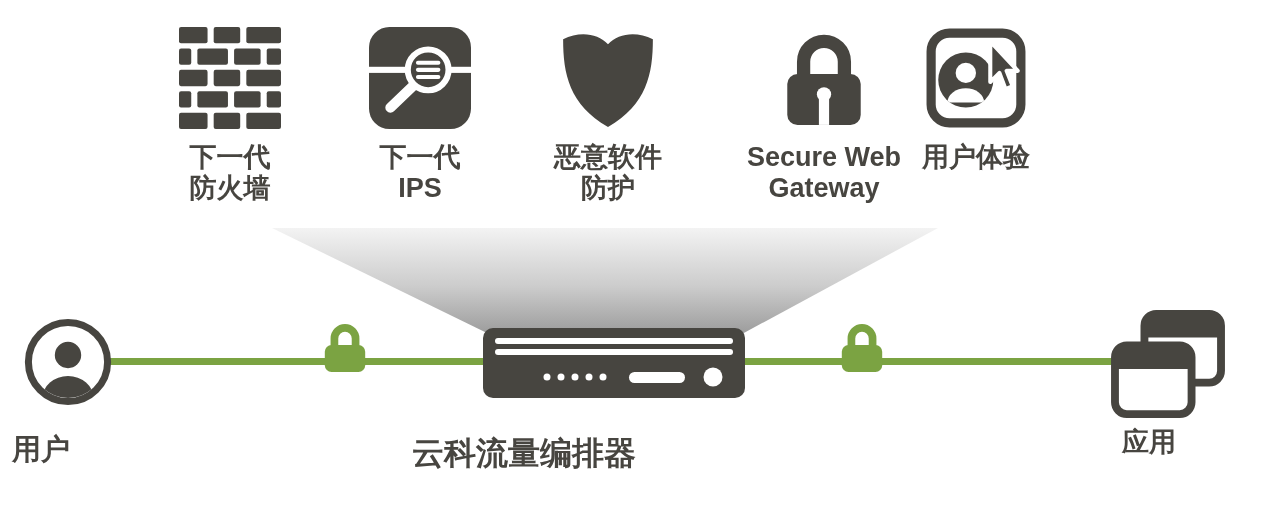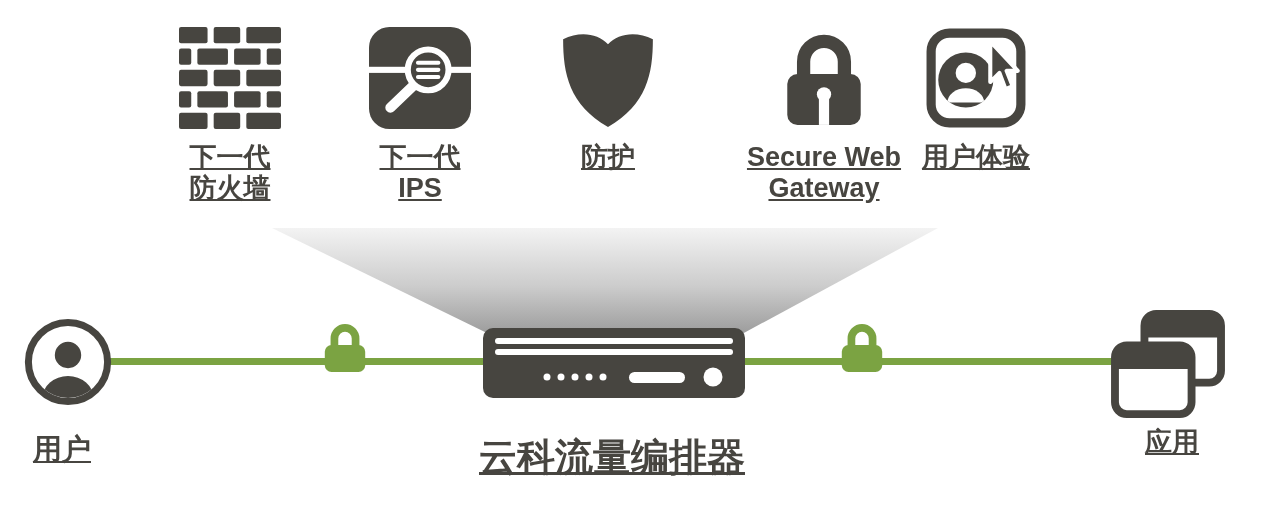--- a/index.html
+++ b/index.html
@@ -8,24 +8,24 @@
   .canvas { position:relative; width:1269px; height:510px; background:#fff; overflow:hidden; }
 
   .funnel-layer { position:absolute; left:0; top:0; z-index:0; }
 
   .flow-line { position:absolute; left:62px; top:358px; width:1126px; height:7px;
                background:var(--green); z-index:1; }
 
   .service { position:absolute; width:220px; top:22px; text-align:center; z-index:2; }
   .svc-icon { width:102px; height:112px; display:block; margin:0 auto; }
   .svc-label { margin-top:8px; font-size:27px; line-height:31px; font-weight:bold; color:var(--dark); }
-  .svc-label span { display:block;text-decoration:underline; }
+  .svc-label span { display:block; }
 
   .abs { position:absolute; }
-  .node-label { position:absolute; font-weight:bold; color:var(--dark); text-align:center; z-index:4;text-decoration:underline; }
+  .node-label { position:absolute; font-weight:bold; color:var(--dark); z-index:4; }
 
   
   .fdark { fill:var(--dark); }  .fwhite { fill:#ffffff; }  .fgreen { fill:var(--green); }
   .sdark { stroke:var(--dark); } .swhite { stroke:#ffffff; } .sgreen { stroke:var(--green); }
   .nofill { fill:none; }
 </style>
 </head>
 <body>
 
 <div class="canvas">
@@ -87,20 +87,21 @@
       <span>下一代</span>
         <span>IPS</span>
     </div>
   </div>
 
   <div class="service" style="left:498px">
     <svg class="svc-icon" viewBox="0 0 100 100">
       <path class="fdark" d="M6 12 C 22 4 40 6 50 17 C 60 6 78 4 94 12 C 94 46 88 76 50 98 C 12 76 6 46 6 12 Z"></path>
     </svg>
     <div class="svc-label">
+      <span>恶意软件</span>
         <span>防护</span>
     </div>
   </div>
 
   <div class="service" style="left:714px">
     <svg class="svc-icon" viewBox="0 0 100 100">
       <path class="nofill sdark" stroke-width="13" d="M30 50 V34 a20 20 0 0 1 40 0 V50"></path>
       <rect x="14" y="46" width="72" height="50" rx="10" class="fdark"></rect>
       <circle cx="50" cy="66" r="7" class="fwhite"></circle>
       <rect x="45" y="70" width="10" height="26" class="fwhite"></rect>
@@ -157,21 +158,21 @@
     <g class="fwhite">
       <circle cx="64" cy="53" r="3.5"></circle>
         <circle cx="78" cy="53" r="3.5"></circle>
         <circle cx="92" cy="53" r="3.5"></circle>
       <circle cx="106" cy="53" r="3.5"></circle>
         <circle cx="120" cy="53" r="3.5"></circle>
       <rect x="146" y="48" width="56" height="11" rx="5.5"></rect>
       <circle cx="230" cy="53" r="9.5"></circle>
     </g>
   </svg>
-  <div class="node-label" style="left:412px; top:432px; width:400px; font-size:38px">云科流量编排器</div>
+  <div class="node-label" style="left:412px; top:432px; width:400px; font-size:32px">云科流量编排器</div>
 
   <svg class="abs" style="left:837px; top:320px; z-index:3" width="50" height="56" viewBox="0 0 52 58">
     <path class="nofill sgreen" stroke-width="8" d="M15 28 V19 a11 11 0 0 1 22 0 V28"></path>
     <rect x="5" y="26" width="42" height="28" rx="7" class="fgreen"></rect>
   </svg>
 
   <svg class="abs" style="left:1108px; top:310px; z-index:2" width="120" height="108" viewBox="0 0 120 110">
 
     <rect x="36" y="4" width="78" height="70" rx="12" class="fwhite sdark" stroke-width="8"></rect>
     <path class="fdark" d="M48 4 h54 a12 12 0 0 1 12 12 v12 H36 V16 a12 12 0 0 1 12 -12 Z"></path>

